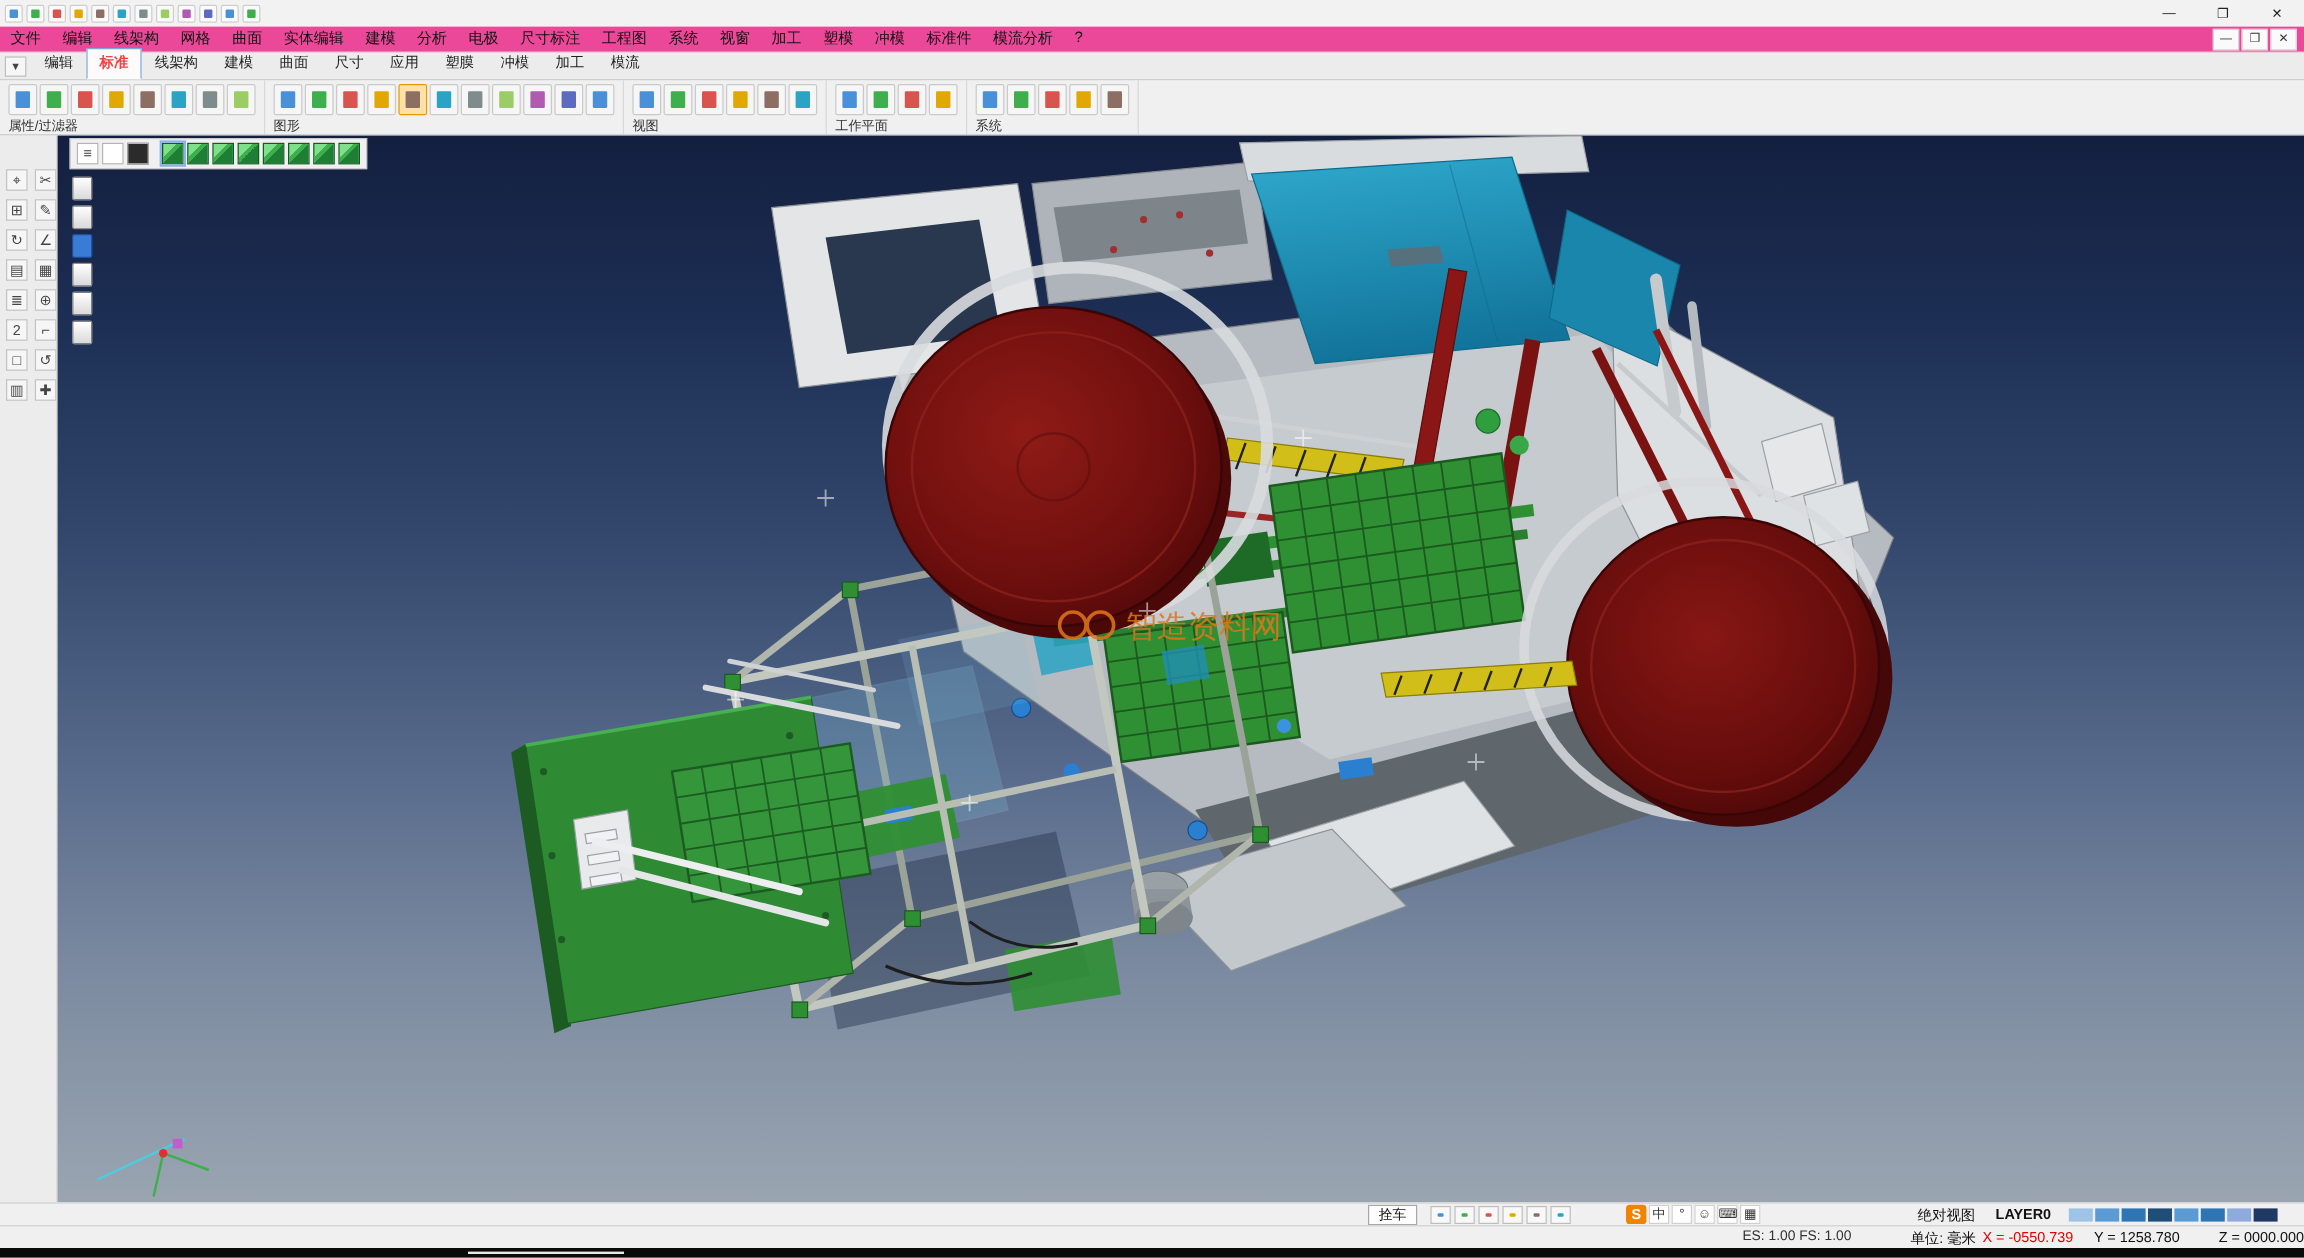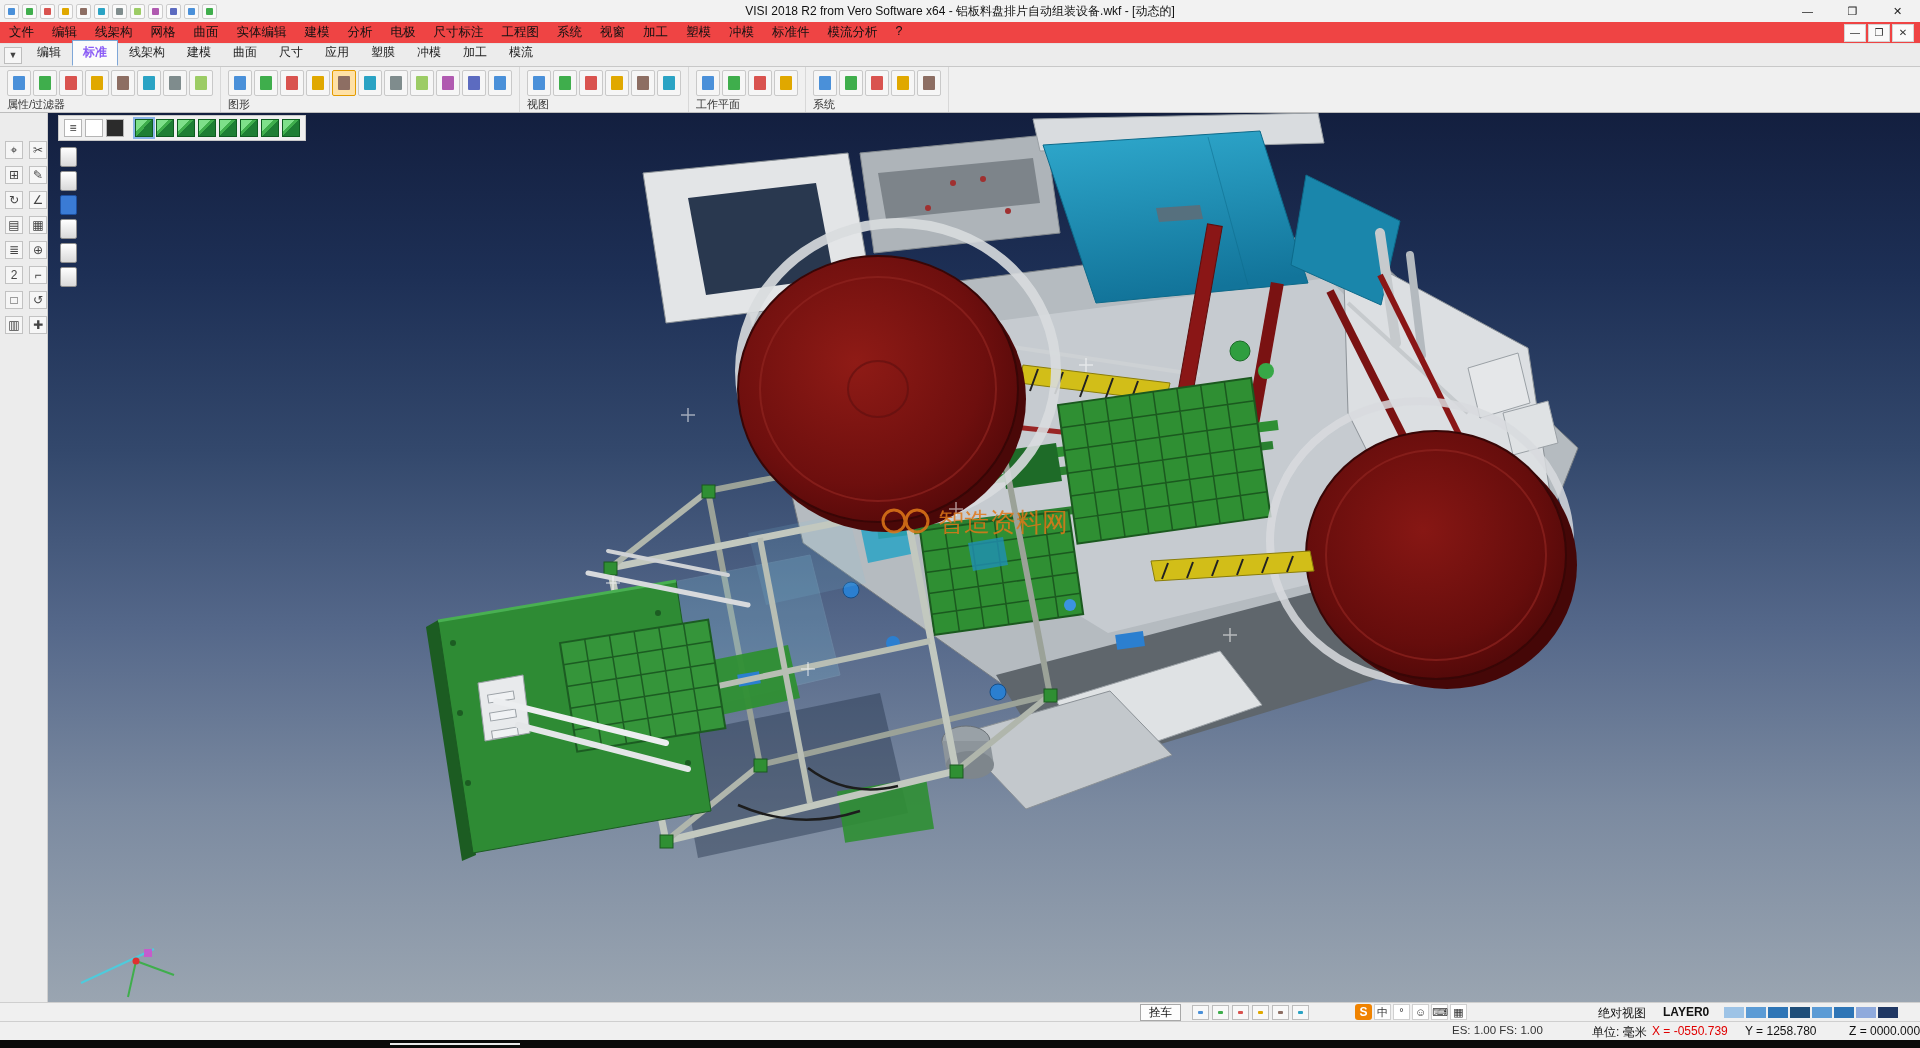--- a/index.html
+++ b/index.html
@@ -9,30 +9,30 @@
 
   
   .titlebar{height:22px;background:#f2f2f2;display:flex;align-items:center;position:relative;flex:none;}
   .qicons{display:flex;gap:3px;padding-left:4px;z-index:2;}
   .qi{width:15px;height:15px;border:1px solid #cdcdcd;border-radius:2px;background:#fafafa;position:relative;}
   .title-text{position:absolute;left:0;right:0;text-align:center;font-size:12px;color:#111;}
   .win-btns{margin-left:auto;display:flex;z-index:2;}
   .wbtn{width:45px;height:22px;display:flex;align-items:center;justify-content:center;font-size:11px;color:#222;}
 
   
-  .menubar{height:22px;background:#ef4444;display:flex;align-items:center;font-size:12.5px;color:#111;border-bottom:1px solid #e3e3e3;flex:none;}
+  .menubar{height:22px;background:#ec4899;display:flex;align-items:center;font-size:12.5px;color:#111;border-bottom:1px solid #e3e3e3;flex:none;}
   .menubar .menu-item{padding:0 9px;white-space:nowrap;}
   .doc-btns{margin-left:auto;display:flex;padding-right:6px;}
   .dbtn{width:22px;height:18px;display:flex;align-items:center;justify-content:center;font-size:10px;color:#333;border:1px solid #d5d5d5;margin-left:2px;background:#fafafa;}
 
   
   .tabbar{height:23px;background:#ececec;display:flex;align-items:flex-end;padding-left:4px;border-bottom:1px solid #c8c8c8;flex:none;}
   .tab-dd{width:18px;height:17px;border:1px solid #bdbdbd;background:#f6f6f6;font-size:9px;text-align:center;line-height:15px;color:#444;margin:0 4px 2px 0;}
   .tab{padding:3px 10px 4px;font-size:12px;color:#222;border:1px solid transparent;white-space:nowrap;}
-  .tab.active{background:#fbfbfb;border:1px solid #7ea7d8;border-bottom-color:#fbfbfb;font-weight:bold;color:#8b5cf6;}
+  .tab.active{background:#fbfbfb;border:1px solid #7ea7d8;border-bottom-color:#fbfbfb;font-weight:bold;color:#ef4444;}
 
   
   .ribbon{height:46px;background:#f0f0f0;display:flex;align-items:stretch;border-bottom:1px solid #bdbdbd;flex:none;}
   .ribbon-group{display:flex;flex-direction:column;justify-content:space-between;padding:3px 7px 1px;border-right:1px solid #d8d8d8;}
   .ricons{display:flex;gap:2px;}
   .ric{width:24px;height:26px;background:#f6f6f6;border:1px solid #c9c9c9;border-radius:2px;position:relative;}
   .rlabel{font-size:11px;text-align:left;color:#333;padding-top:1px;}
   .ribbon-group.g2 .ric:nth-child(5){background:#ffe1a6;border-color:#e39b00;}
 
   .ric::after,.qi::after,.stoggle::after{content:"";position:absolute;inset:5px;border-radius:1px;background:#9e9e9e;}
@@ -94,21 +94,20 @@
         <span class="qi c3"></span>
         <span class="qi c4"></span>
         <span class="qi c5"></span>
         <span class="qi c6"></span>
         <span class="qi c7"></span>
         <span class="qi c8"></span>
         <span class="qi c9"></span>
         <span class="qi c0"></span>
         <span class="qi c1"></span>
       </div>
-    <div class="title-text">VISI 2018 R2 from Vero Software x64 - 铝板料盘排片自动组装设备.wkf - [动态的]</div>
     <div class="win-btns">
       <span class="wbtn">—</span>
       <span class="wbtn">❐</span>
       <span class="wbtn">✕</span>
     </div>
   </div>
 
   <div class="menubar">
     <div style="display:flex">
         <span class="menu-item c0">文件</span>

